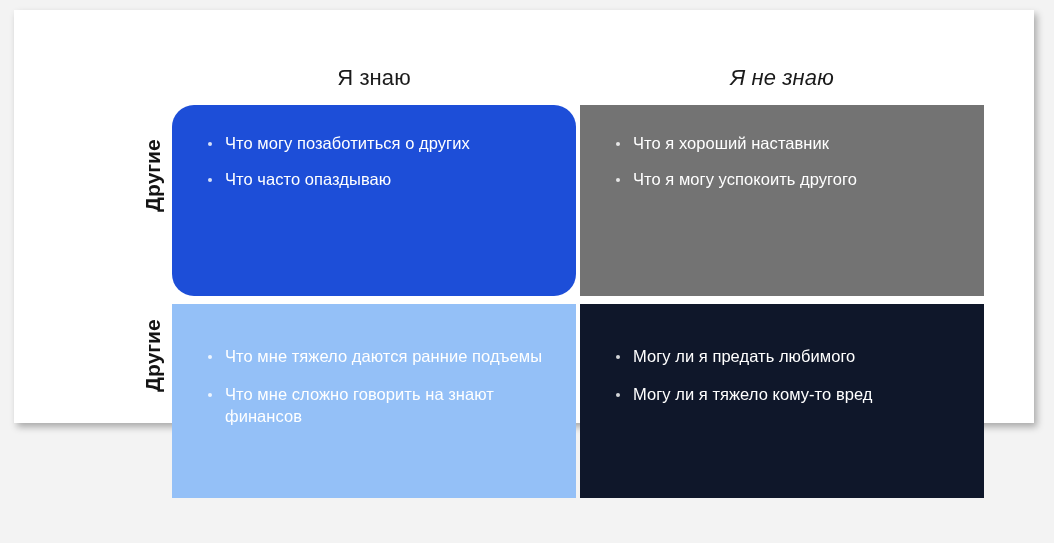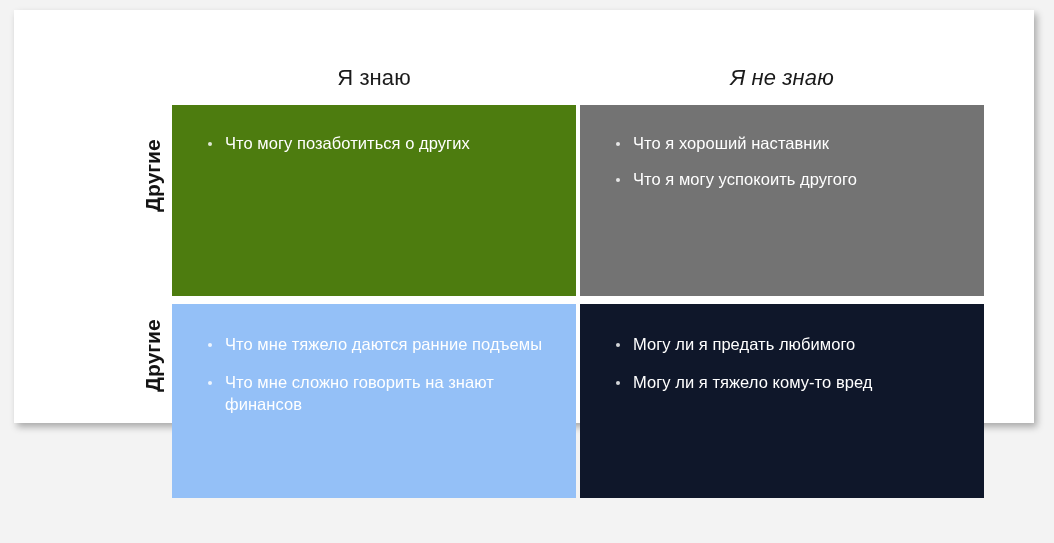--- a/index.html
+++ b/index.html
@@ -78,21 +78,21 @@
     grid-template-rows: 191px 194px;
     column-gap: 4px;
     row-gap: 8px;
   }
 
   .quad {
     position: relative;
     box-sizing: border-box;
     padding: 28px 26px 12px 34px;
   }
-  .quad.q-bl, .quad.q-br { padding-top: 30px; }
+  .quad.q-bl, .quad.q-br { padding-top: 42px; }
 
   ul.bullets {
     list-style: none;
     margin: 0;
     padding: 0;
   }
   ul.bullets li {
     position: relative;
     padding-left: 19px;
     margin-bottom: 14px;
@@ -127,23 +127,24 @@
       <span>Другие</span>
       <span>знают</span>
     </div>
     <div class="row-header r2">
       <span>Другие</span>
       <span>не знают</span>
     </div>
 
     <div class="grid">
 
-      <div class="quad q-tl" style="background: #4d7c0f;">
+      <div class="quad q-tl" style="background: #1d4ed8; border-radius: 22px;">
         <ul class="bullets">
           <li>Что могу позаботиться о других</li>
+          <li>Что часто опаздываю</li>
         </ul>
       </div>
 
       <div class="quad q-tr" style="background: #737373;">
         <ul class="bullets">
           <li>Что я хороший наставник</li>
           <li>Что я могу успокоить другого</li>
         </ul>
       </div>
 

